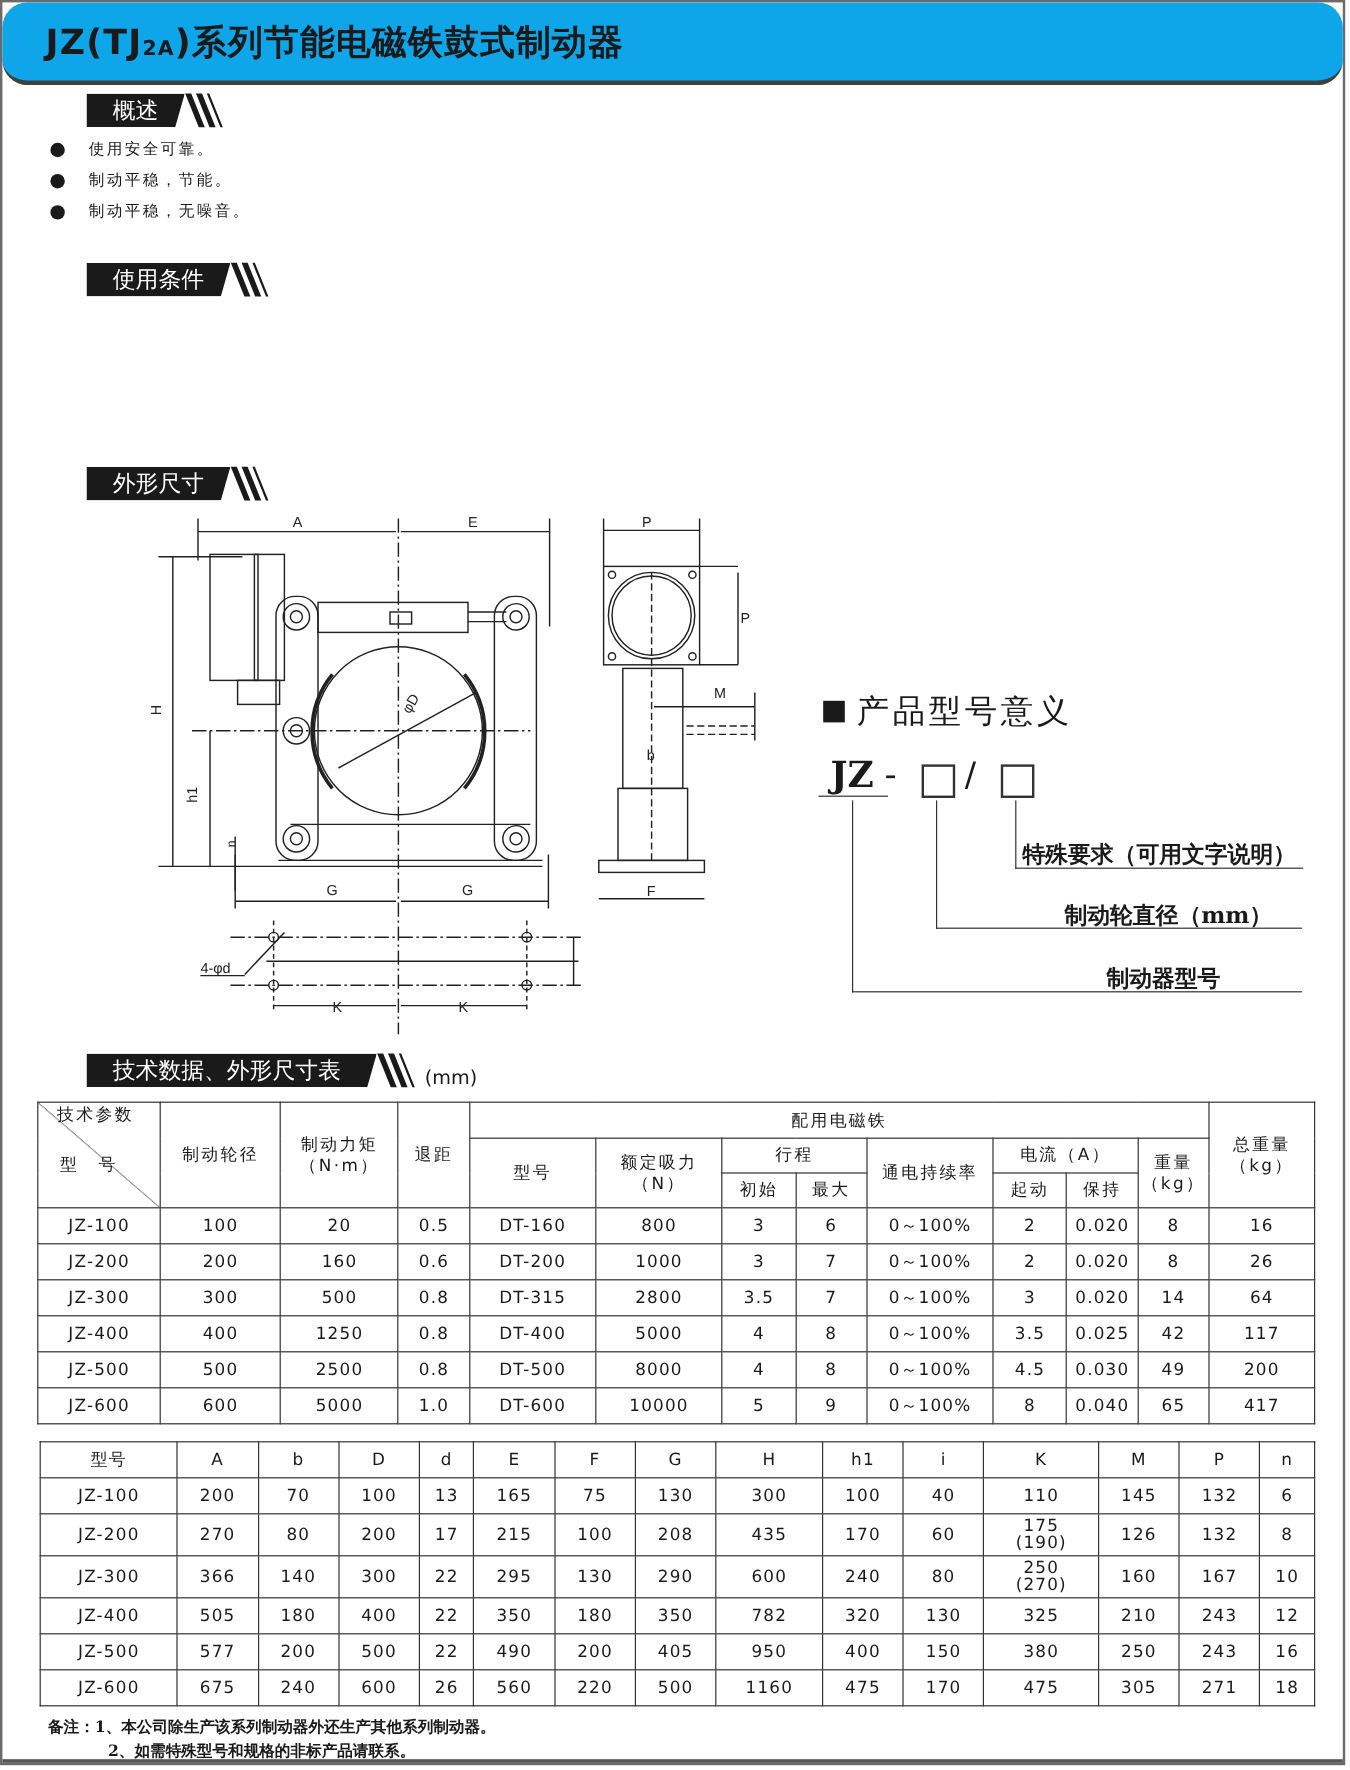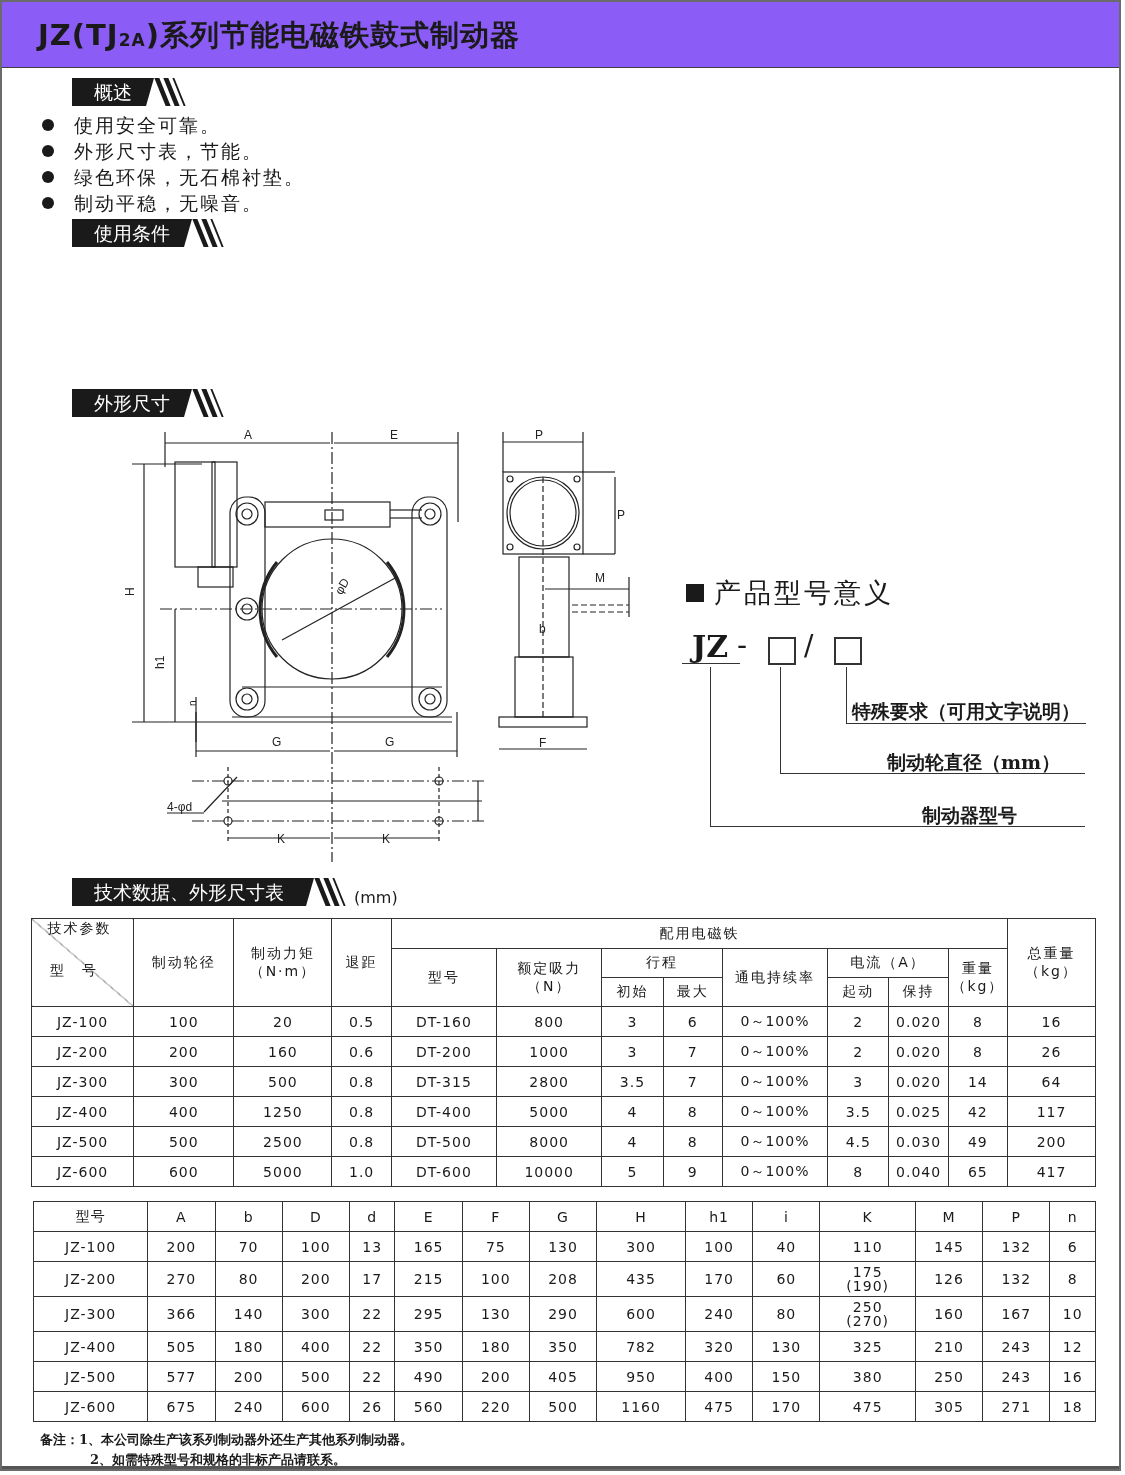--- a/index.html
+++ b/index.html
@@ -1,29 +1,29 @@
 <!DOCTYPE html>
 <html><head>
 <meta charset="utf-8">
 <style>
   html,body{margin:0;padding:0;background:#fff;}
   body{width:1125px;height:1475px;position:relative;overflow:hidden;font-family:"DejaVu Sans","Liberation Sans",sans-serif;color:#1a1a1a;}
   .page{position:absolute;left:0;top:0;width:1121px;height:1471px;border:2px solid #6b6b6b;box-sizing:border-box;}
-  .title-bar{position:absolute;left:0;top:0;width:100%;height:65px;background:#8b5cf6;border-bottom:1px solid #404040;}
+  .title-bar{position:absolute;left:0;top:0;width:100%;height:65px;background:#0ea5e9;border-bottom:4px solid #404040;border-radius:21px;}
   .title{position:absolute;left:36px;top:14px;font-size:29px;font-weight:bold;letter-spacing:1px;white-space:nowrap;color:#1a1a1a;}
   .title sub{font-size:17px;vertical-align:baseline;position:relative;top:1px;}
 
   .sec-head{position:absolute;height:28px;display:flex;align-items:center;padding-left:40px;}
   .sec-head .label{background:#1a1a1a;color:#fff;font-family:"DejaVu Serif","Liberation Serif",serif;font-size:19px;padding:0 22px;height:28px;line-height:28px;clip-path:polygon(0 0,100% 0,calc(100% - 8px) 100%,0 100%);}
   .sec-head .slashes{position:relative;width:34px;height:28px;margin-left:2px;}
   .sec-head .slashes i{position:absolute;top:0;height:28px;width:5px;background:#1a1a1a;transform:skewX(22deg);}
   .sec-head .slashes i.thin{width:2px;}
   .sec-head .unit{font-size:16px;margin-left:4px;margin-top:10px;}
 
-  .bullets{position:absolute;left:40px;top:110px;font-size:19px;line-height:26px;letter-spacing:2px;}
+  .bullets{position:absolute;left:40px;top:110px;font-size:13px;line-height:26px;letter-spacing:2px;}
   .bullets .row{display:flex;align-items:center;}
   .bullets .dot{width:12px;height:12px;border-radius:50%;background:#1a1a1a;margin-right:20px;}
   .conds{position:absolute;left:37px;top:253px;font-size:18px;line-height:26.5px;}
 
   .drawing{position:absolute;left:110px;top:420px;}
   .model{position:absolute;left:680px;top:565px;width:420px;height:270px;}
   .model .heading{position:absolute;left:4px;top:8px;font-size:27px;letter-spacing:3px;display:flex;align-items:center;}
   .model .heading .sq{width:18px;height:18px;background:#1a1a1a;margin-right:10px;}
   .model .code{position:absolute;left:10px;top:62px;font-family:"DejaVu Serif","Liberation Serif",serif;font-weight:bold;font-size:30px;}
   .model .box{position:absolute;width:24px;height:24px;border:2px solid #333;top:70px;}
@@ -63,25 +63,21 @@
         <i class="thin" style="left:22px"></i>
       </span>
   </div>
   <div class="bullets">
     <div class="row">
         <span class="dot"></span>
         <span>使用安全可靠。</span>
       </div>
     <div class="row">
         <span class="dot"></span>
-        <span>外形尺寸表，节能。</span>
-      </div>
-    <div class="row">
-        <span class="dot"></span>
-        <span>绿色环保，无石棉衬垫。</span>
+        <span>制动平稳，节能。</span>
       </div>
     <div class="row">
         <span class="dot"></span>
         <span>制动平稳，无噪音。</span>
       </div>
   </div>
 
   <div class="sec-head" style="left:30px;top:217px;">
     <span class="label">使用条件</span>
     <span class="slashes">

